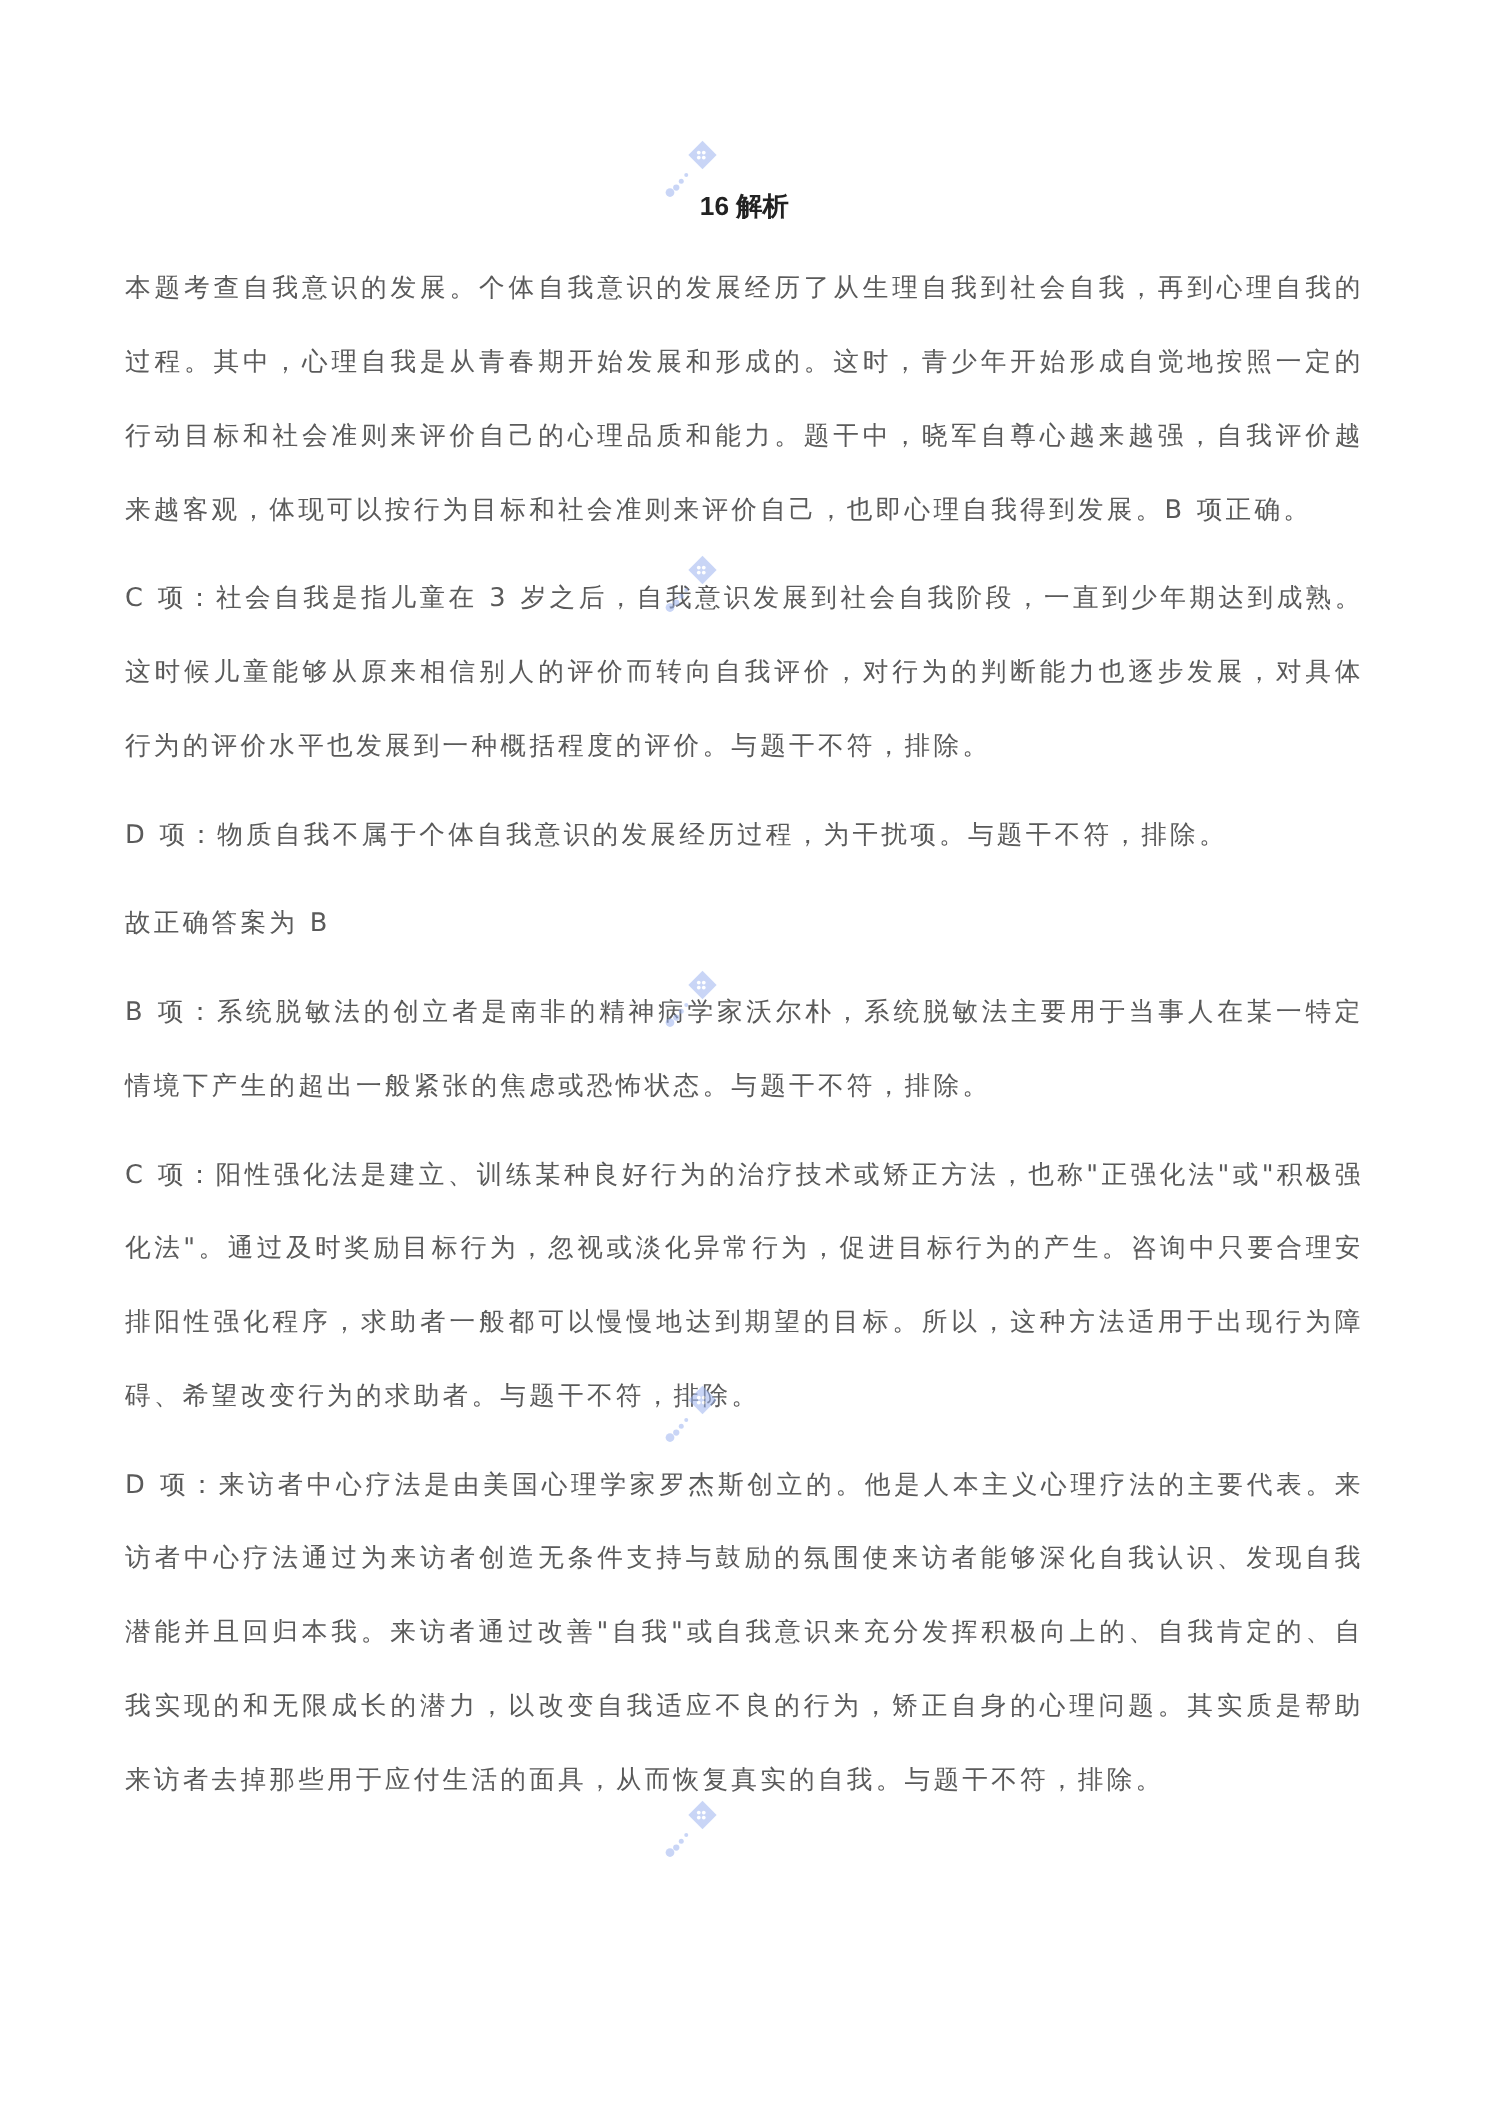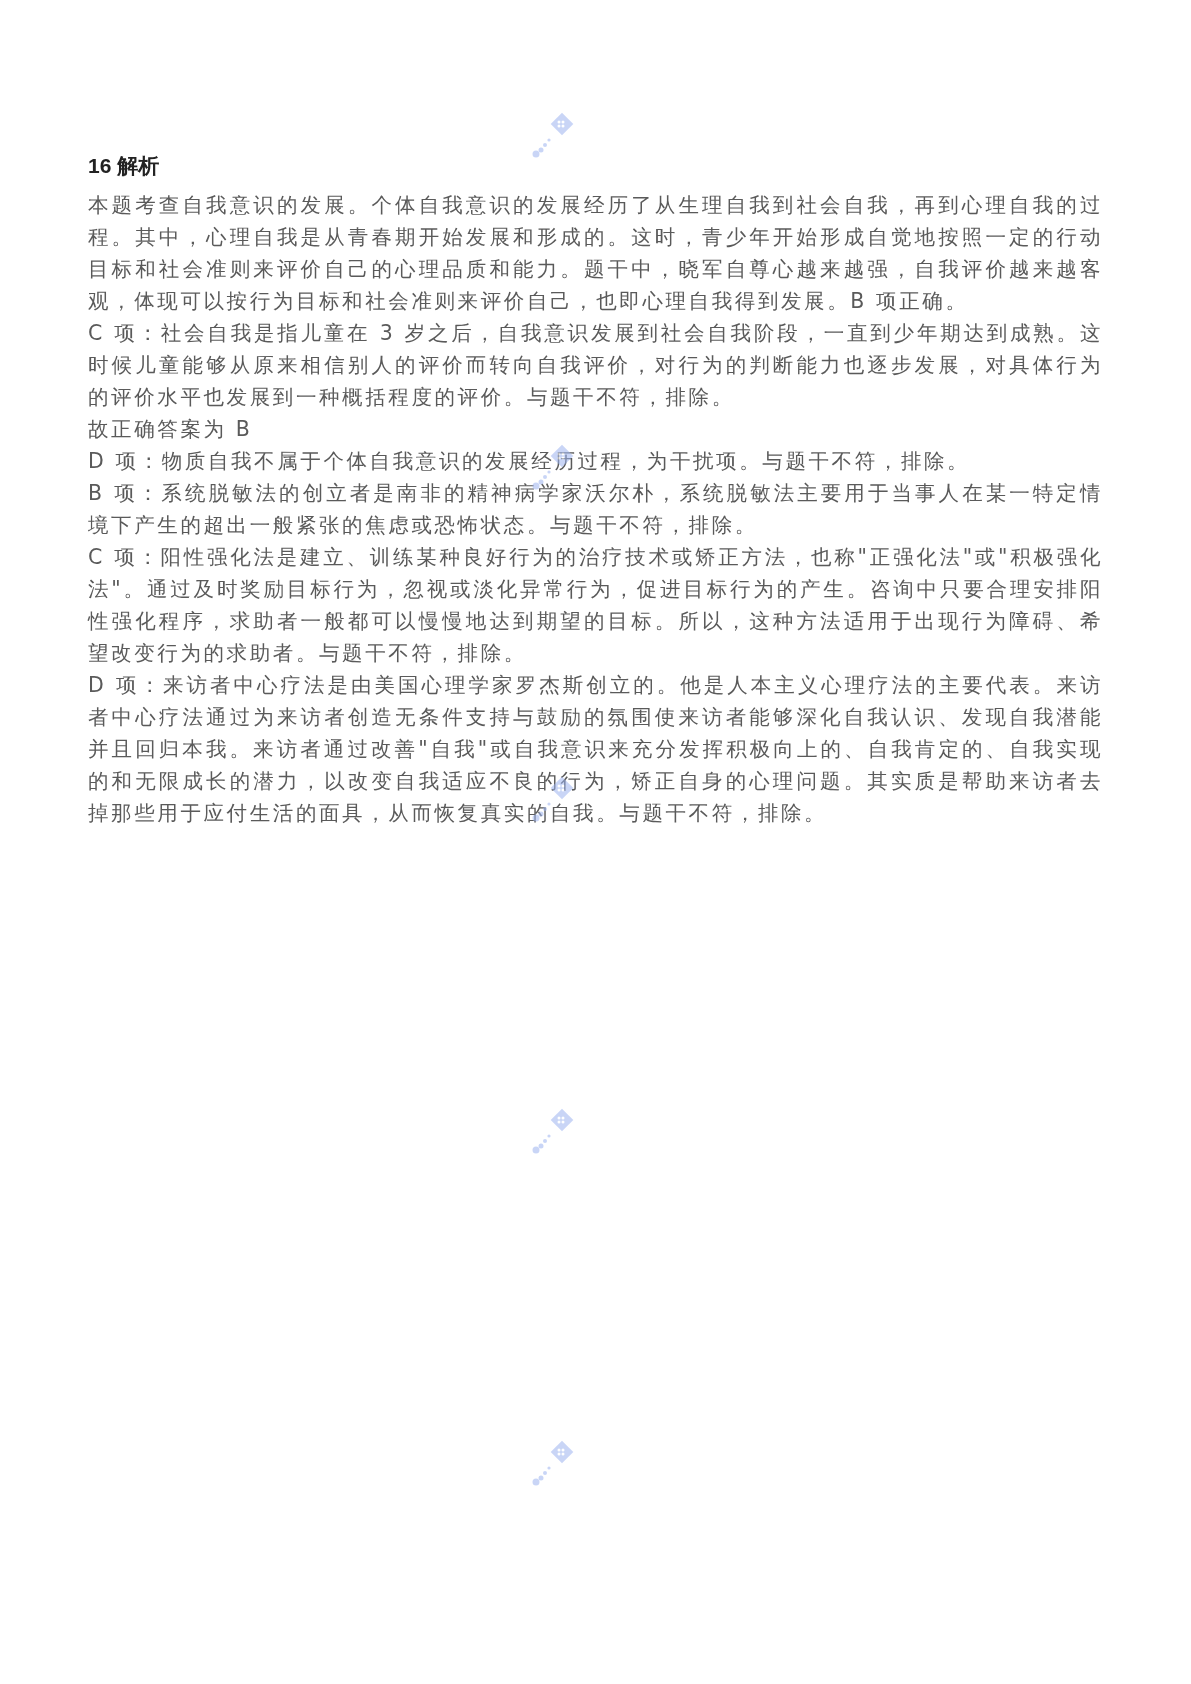--- a/index.html
+++ b/index.html
@@ -17,45 +17,46 @@
       width: 1015px;
     }
     .heading {
       font-weight: bold;
       color: #222222;
       font-size: 21px;
       line-height: 47px;
       height: 47px;
       margin: 0;
       font-family: "Liberation Sans", "DejaVu Sans", sans-serif;
+      text-align: center;
     }
     .para {
       color: #5a5a5a;
       font-size: 20.5px;
-      line-height: 32px;
-      margin: 0;
+      line-height: 59px;
+      margin: 12px;
       letter-spacing: 2.6px;
       text-align: justify;
     }
     .watermark {
       position: absolute;
       width: 50px;
       height: 50px;
       opacity: 0.55;
     }
   </style>
 </head>
 <body>
 
 <div class="page">
   <h2 class="heading">16 解析</h2>
   <p class="para">本题考查自我意识的发展。个体自我意识的发展经历了从生理自我到社会自我，再到心理自我的过程。其中，心理自我是从青春期开始发展和形成的。这时，青少年开始形成自觉地按照一定的行动目标和社会准则来评价自己的心理品质和能力。题干中，晓军自尊心越来越强，自我评价越来越客观，体现可以按行为目标和社会准则来评价自己，也即心理自我得到发展。B 项正确。</p>
   <p class="para">C 项：社会自我是指儿童在 3 岁之后，自我意识发展到社会自我阶段，一直到少年期达到成熟。这时候儿童能够从原来相信别人的评价而转向自我评价，对行为的判断能力也逐步发展，对具体行为的评价水平也发展到一种概括程度的评价。与题干不符，排除。</p>
+  <p class="para">D 项：物质自我不属于个体自我意识的发展经历过程，为干扰项。与题干不符，排除。</p>
   <p class="para">故正确答案为 B</p>
-  <p class="para">D 项：物质自我不属于个体自我意识的发展经历过程，为干扰项。与题干不符，排除。</p>
 
   <p class="para">B 项：系统脱敏法的创立者是南非的精神病学家沃尔朴，系统脱敏法主要用于当事人在某一特定情境下产生的超出一般紧张的焦虑或恐怖状态。与题干不符，排除。</p>
   <p class="para">C 项：阳性强化法是建立、训练某种良好行为的治疗技术或矫正方法，也称"正强化法"或"积极强化法"。通过及时奖励目标行为，忽视或淡化异常行为，促进目标行为的产生。咨询中只要合理安排阳性强化程序，求助者一般都可以慢慢地达到期望的目标。所以，这种方法适用于出现行为障碍、希望改变行为的求助者。与题干不符，排除。</p>
   <p class="para">D 项：来访者中心疗法是由美国心理学家罗杰斯创立的。他是人本主义心理疗法的主要代表。来访者中心疗法通过为来访者创造无条件支持与鼓励的氛围使来访者能够深化自我认识、发现自我潜能并且回归本我。来访者通过改善"自我"或自我意识来充分发挥积极向上的、自我肯定的、自我实现的和无限成长的潜力，以改变自我适应不良的行为，矫正自身的心理问题。其实质是帮助来访者去掉那些用于应付生活的面具，从而恢复真实的自我。与题干不符，排除。</p>
 </div>
 
 <svg class="watermark" style="left:528px; top:112px;" viewBox="0 0 50 50">
   <g fill="#9db4f0">
     <rect x="26" y="4" width="16" height="16" transform="rotate(45 34 12)"></rect>
     <circle cx="8" cy="42" r="3.5"></circle>

